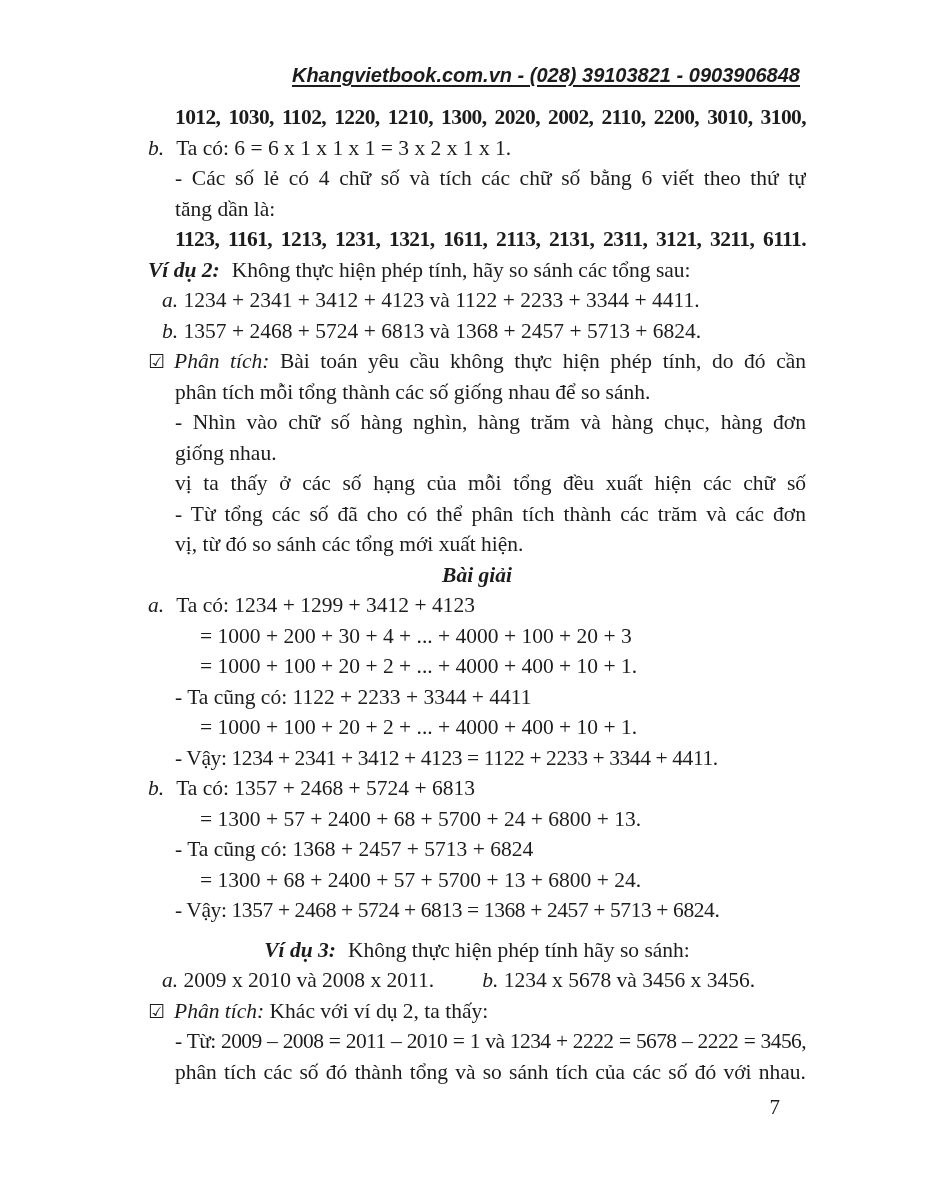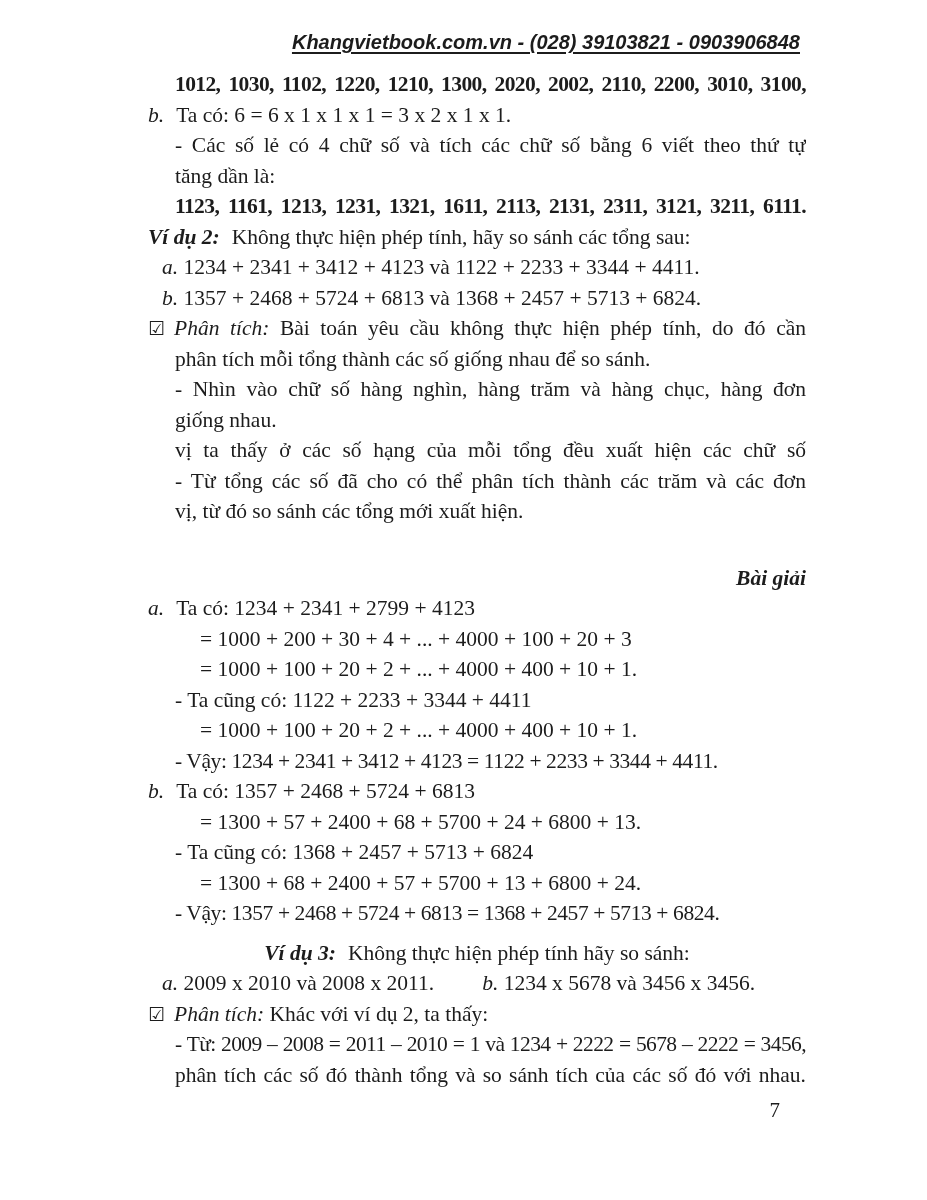--- a/index.html
+++ b/index.html
@@ -4,21 +4,21 @@
 <title>Document</title>
 <style>
   * { margin: 0; padding: 0; box-sizing: border-box; }
   html, body { background: #ffffff; }
   .page {
     width: 927px; height: 1200px;
     background: #ffffff;
     color: #1c1c1c;
     font-family: "Liberation Serif", "DejaVu Serif", serif;
     font-size: 21.5px;
-    padding-top: 31px;
+    padding-top: 64px;
     overflow: hidden;
     position: relative;
   }
   .header {
     text-align: right;
     padding-right: 127px;
     line-height: 22px;
   }
   .header-text {
     font-family: "Liberation Sans", "DejaVu Sans", sans-serif;
@@ -38,21 +38,21 @@
     white-space: nowrap;
     text-align: left;
   }
   .line.just {
     white-space: normal;
     text-align: justify;
     text-align-last: justify;
     overflow: hidden;
     max-height: 31px;
   }
-  .line.center { text-align: right; white-space: normal; margin-top: 36px; }
+  .line.center { text-align: center; white-space: normal; }
   .i160 { margin-left: 14px; }
   .i175 { margin-left: 27px; }
   .i200 { margin-left: 52px; }
   .mt   { margin-top: 9px; text-align: center; }
   .tight  { letter-spacing: -0.4px; }
   .tight2 { letter-spacing: -0.6px; }
   .seg.b  { font-weight: bold; }
   .seg.i  { font-style: italic; }
   .seg.bi { font-weight: bold; font-style: italic; }
   .seg.lbl { margin-right: 12px; }
@@ -87,21 +87,21 @@
       <div class="line i160"><span class="seg i">a.</span><span class="seg"> 1234 + 2341 + 3412 + 4123 và 1122 + 2233 + 3344 + 4411.</span></div>
       <div class="line i160"><span class="seg i">b.</span><span class="seg"> 1357 + 2468 + 5724 + 6813 và 1368 + 2457 + 5713 + 6824.</span></div>
       <div class="line just"><span class="seg chk">☑</span><span class="seg i">Phân tích:</span><span class="seg"> Bài toán yêu cầu không thực hiện phép tính, do đó cần</span></div>
       <div class="line i175"><span class="seg">phân tích mỗi tổng thành các số giống nhau để so sánh.</span></div>
       <div class="line just i175"><span class="seg">- Nhìn vào chữ số hàng nghìn, hàng trăm và hàng chục, hàng đơn</span></div>
       <div class="line i175"><span class="seg">giống nhau.</span></div>
       <div class="line just i175"><span class="seg">vị ta thấy ở các số hạng của mỗi tổng đều xuất hiện các chữ số</span></div>
       <div class="line just i175"><span class="seg">- Từ tổng các số đã cho có thể phân tích thành các trăm và các đơn</span></div>
       <div class="line i175"><span class="seg">vị, từ đó so sánh các tổng mới xuất hiện.</span></div>
       <div class="line center"><span class="seg bi">Bài giải</span></div>
-      <div class="line"><span class="seg i lbl">a.</span><span class="seg">Ta có: 1234 + 2341 + 2799 + 4123</span></div>
+      <div class="line"><span class="seg i lbl">a.</span><span class="seg">Ta có: 1234 + 1299 + 3412 + 4123</span></div>
       <div class="line i200"><span class="seg">= 1000 + 200 + 30 + 4 + ... + 4000 + 100 + 20 + 3</span></div>
       <div class="line i200"><span class="seg">= 1000 + 100 + 20 + 2 + ... + 4000 + 400 + 10 + 1.</span></div>
       <div class="line i175"><span class="seg">- Ta cũng có: 1122 + 2233 + 3344 + 4411</span></div>
       <div class="line i200"><span class="seg">= 1000 + 100 + 20 + 2 + ... + 4000 + 400 + 10 + 1.</span></div>
       <div class="line i175 tight"><span class="seg">- Vậy: 1234 + 2341 + 3412 + 4123 = 1122 + 2233 + 3344 + 4411.</span></div>
       <div class="line"><span class="seg i lbl">b.</span><span class="seg">Ta có: 1357 + 2468 + 5724 + 6813</span></div>
       <div class="line i200"><span class="seg">= 1300 + 57 + 2400 + 68 + 5700 + 24 + 6800 + 13.</span></div>
       <div class="line i175"><span class="seg">- Ta cũng có: 1368 + 2457 + 5713 + 6824</span></div>
       <div class="line i200"><span class="seg">= 1300 + 68 + 2400 + 57 + 5700 + 13 + 6800 + 24.</span></div>
       <div class="line i175 tight"><span class="seg">- Vậy: 1357 + 2468 + 5724 + 6813 = 1368 + 2457 + 5713 + 6824.</span></div>

